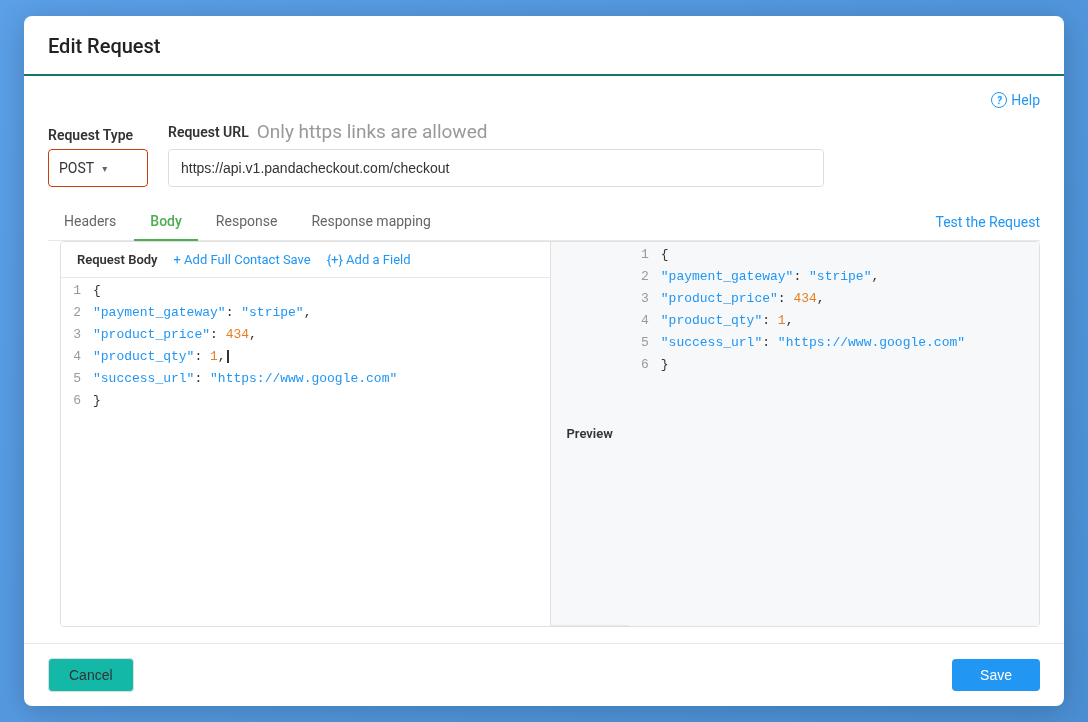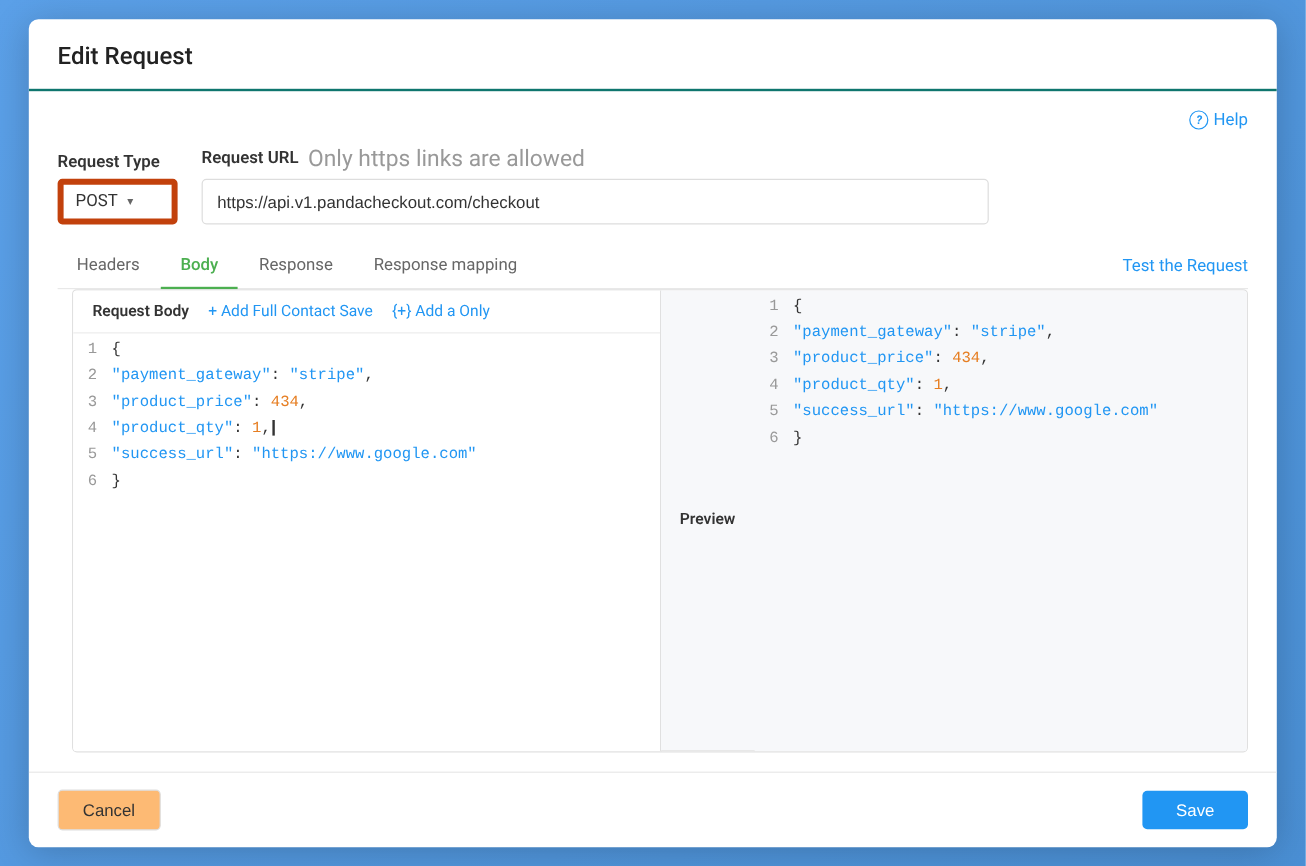--- a/index.html
+++ b/index.html
@@ -118,21 +118,21 @@
 
     .url-hint {
       font-size: 19px;
       color: #999;
       font-weight: 400;
     }
 
     .request-type-select {
       display: flex;
       align-items: center;
-      border: 5px solid #c2410c;
+      border: 1px solid #c2410c;
       border-radius: 4px;
       background: #fff;
       padding: 0 10px;
       height: 38px;
       font-size: 14px;
       color: #333;
       cursor: pointer;
       gap: 8px;
       min-width: 100px;
     }
@@ -307,21 +307,21 @@
       border-top: 1px solid #e8e8e8;
       padding: 14px 24px;
       display: flex;
       justify-content: space-between;
       align-items: center;
       flex-shrink: 0;
     }
 
     .cancel-btn {
       border: 1px solid #ddd;
-      background: #fdba74;
+      background: #14b8a6;
       color: #333;
       padding: 8px 20px;
       border-radius: 4px;
       font-size: 14px;
       cursor: pointer;
     }
 
     .save-btn {
       background: #2196F3;
       color: #fff;
@@ -387,21 +387,21 @@
         </div>
         <a class="test-request-btn">Test the Request</a>
       </div>
 
       <div class="editor-container">
 
         <div class="editor-pane">
           <div class="editor-pane-header">
             <span class="pane-title">Request Body</span>
             <a class="add-contact-btn">+ Add Full Contact Save</a>
-            <a class="add-field-btn">{+} Add a Only</a>
+            <a class="add-field-btn">{+} Add a Field</a>
           </div>
           <div class="code-area">
             <div class="code-line">
               <span class="line-number">1</span>
               <span class="line-content">{</span>
             </div>
             <div class="code-line">
               <span class="line-number">2</span>
               <span class="line-content"><span class="code-string">"payment_gateway"</span>: <span class="code-string">"stripe"</span>,</span>
             </div>

